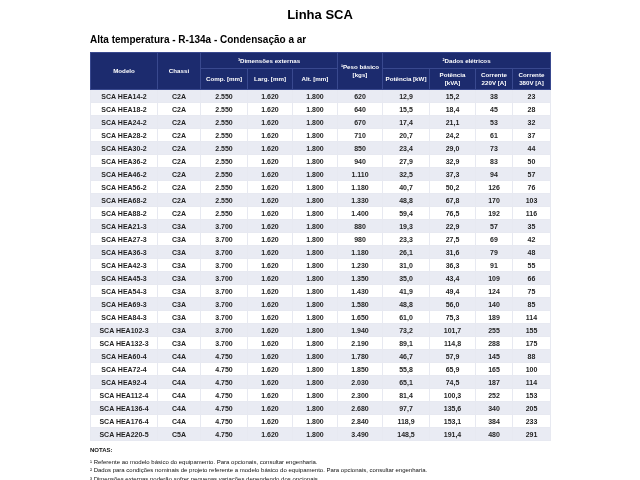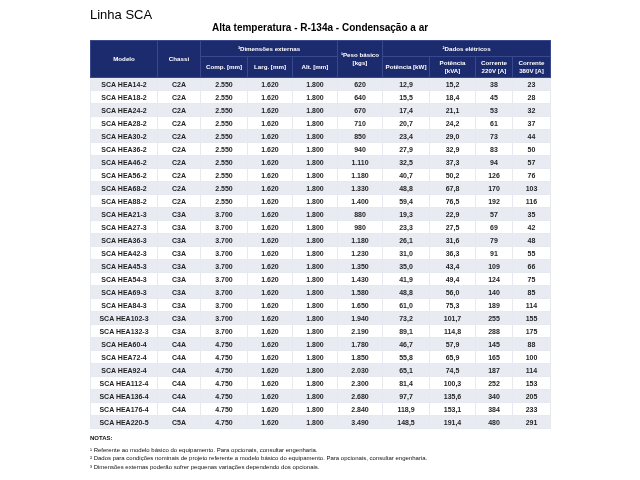--- a/index.html
+++ b/index.html
@@ -18,28 +18,28 @@
     --row-bg: #ffffff;
     --body-border: #e7e9f1;
   }
   .page {
     width: 460px;
     margin: 0 auto;
     padding-top: 5px;
   }
   .title {
     font-size: 13px;
-    font-weight: normal;
-    margin: 2px 0 0 0;
+    font-weight: bold;
+    text-align: center;
+    margin: 2px 0 12px 0;
     color: #000000;
   }
   .subtitle {
     font-size: 10px;
     font-weight: bold;
-    text-align: center;
     margin: 0 0 7px 0;
     color: #000000;
   }
   table.spec {
     width: 460px;
     border-collapse: collapse;
     table-layout: fixed;
   }
   table.spec thead th {
     background: var(--header-bg);

